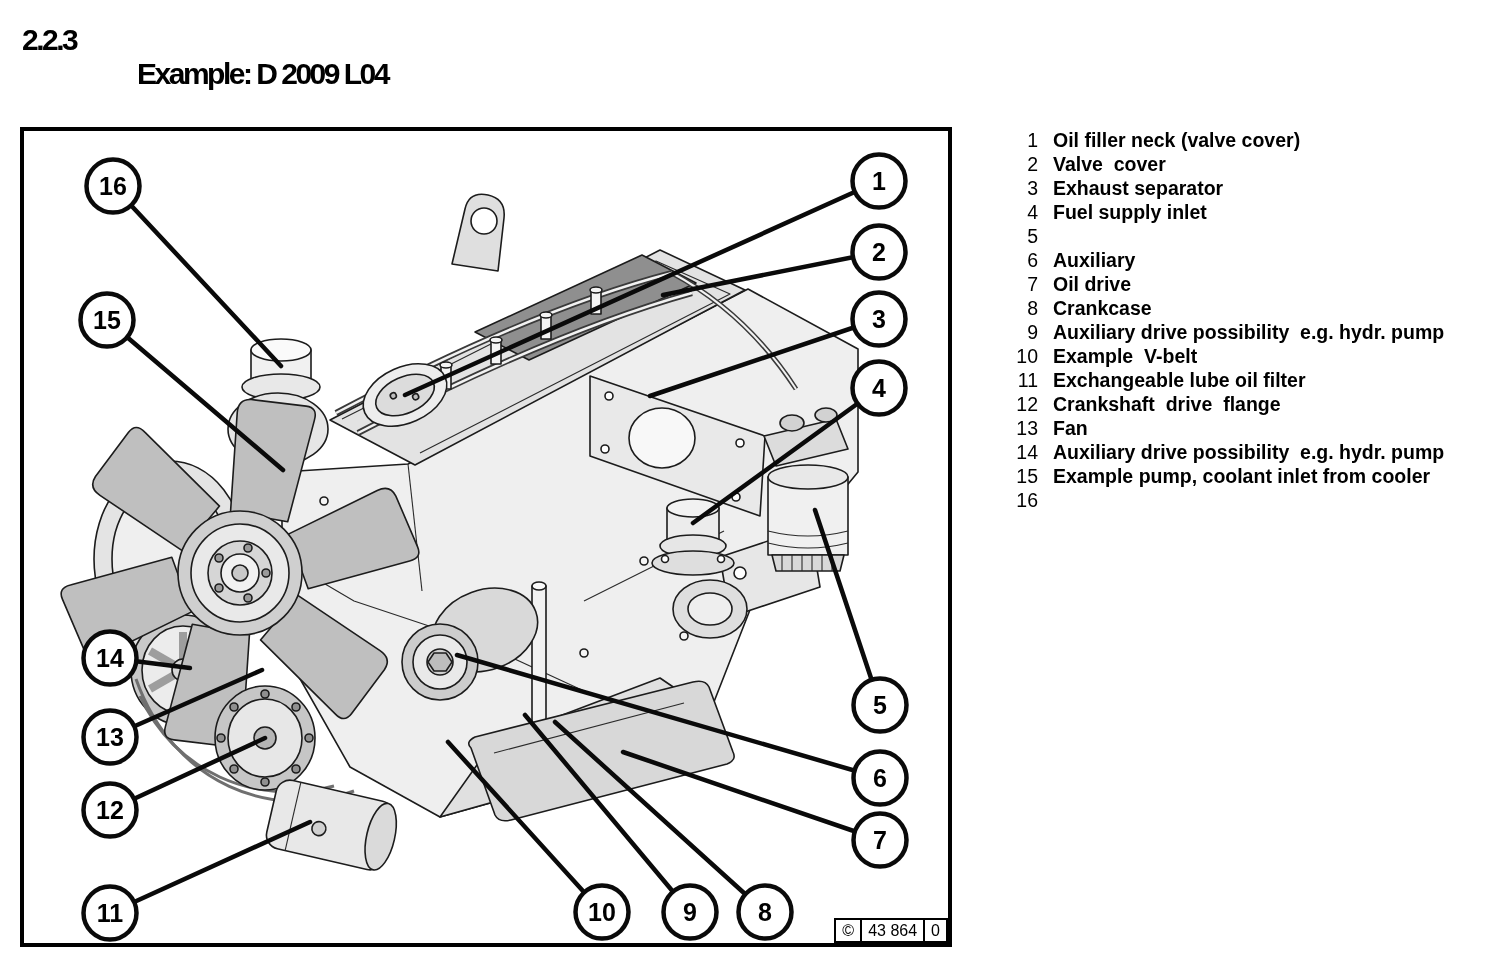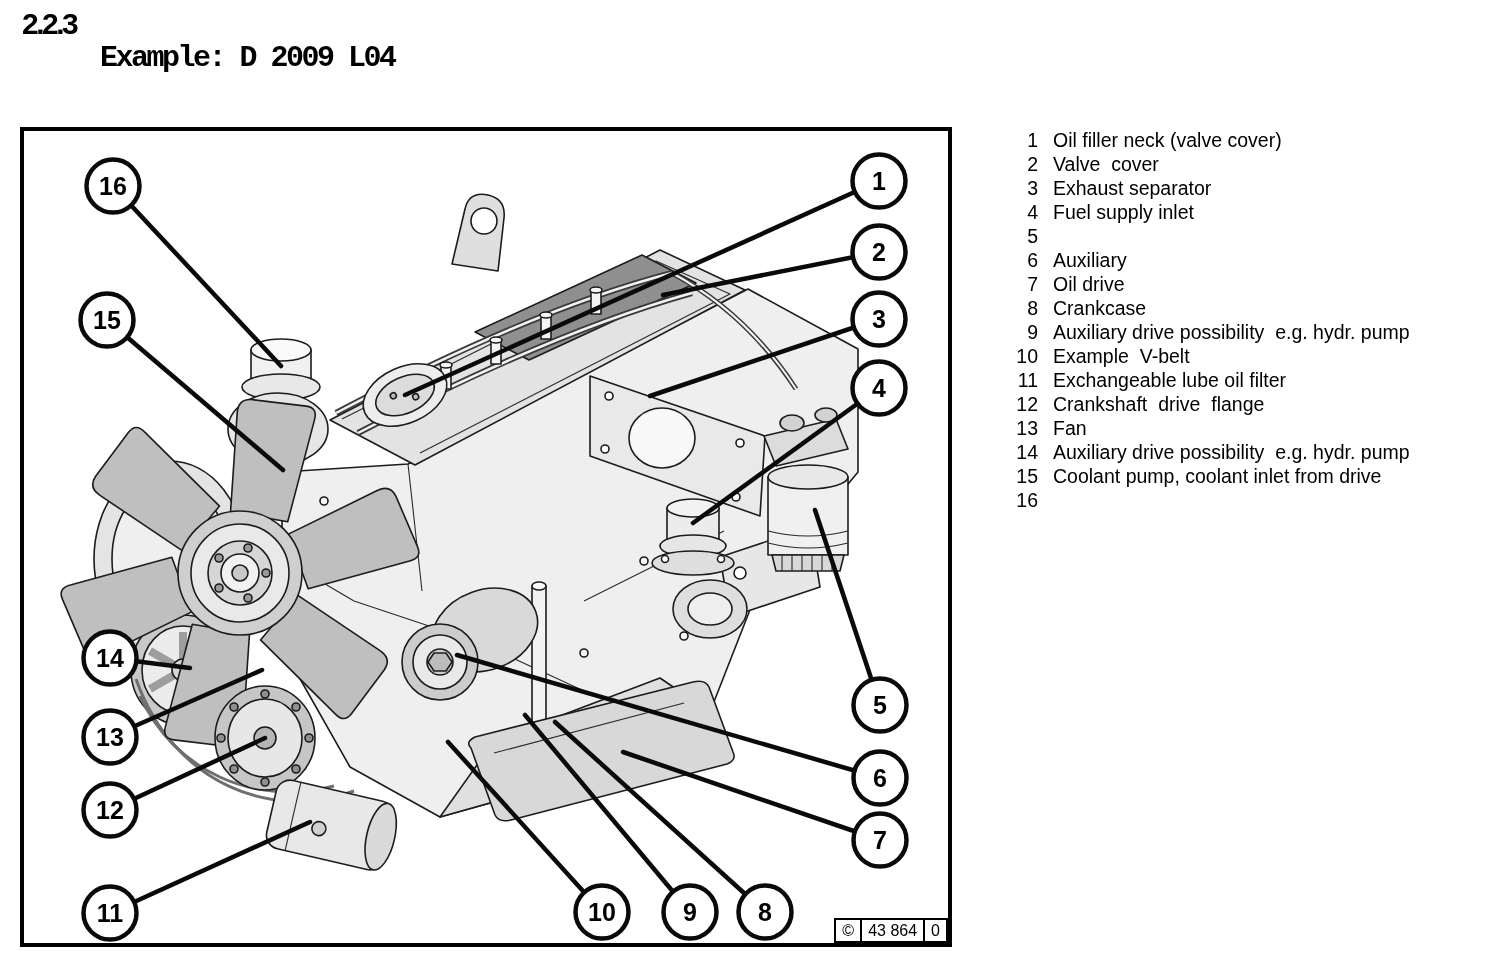--- a/index.html
+++ b/index.html
@@ -2,23 +2,23 @@
 <html><head>
 <meta charset="utf-8">
 <style>
   html,body{margin:0;padding:0;background:#ffffff;}
   body{
     position:relative;width:1495px;height:968px;overflow:hidden;
     font-family:"Liberation Sans",sans-serif;color:#000;
   }
   
   .hdr{position:absolute;left:22px;top:8px;font-weight:bold;}
-  .hdr-line1{display:flex;font-size:30px;letter-spacing:-1.5px;line-height:32px;}
+  .hdr-line1{display:flex;font-size:30px;letter-spacing:-1.5px;line-height:32px;margin-top:16px;}
   .hdr-num{width:66px;letter-spacing:-2.5px;}
-  .hdr-line2{margin-left:78px;font-size:30px;letter-spacing:-2.5px;line-height:32px;margin-top:2px;font-family:Liberation Mono, monospace;}
+  .hdr-line2{margin-left:115px;font-size:30px;letter-spacing:-2.5px;line-height:32px;margin-top:2px;}
   
   .figure{
     position:absolute;left:20px;top:127px;width:932px;height:820px;
     border:4px solid #000;box-sizing:border-box;background:#fff;
   }
   .figure svg{display:block;width:100%;height:100%;}
   .art{stroke:#1c1c1c;stroke-width:1.6;stroke-linejoin:round;}
   .thin{stroke:#2a2a2a;stroke-width:1.1;fill:none;}
   .leader{stroke:#0a0a0a;stroke-width:4.5;stroke-linecap:round;}
   .callout circle{fill:#fff;stroke:#0a0a0a;stroke-width:4.5;}
@@ -33,21 +33,21 @@
   }
   .codebox span{
     display:block;border:2px solid #000;border-right:none;
     padding:0 6px;height:21px;
   }
   .codebox span:last-child{border-right:2px solid #000;}
   
   .legend{position:absolute;left:1006px;top:128px;width:470px;font-size:19.5px;line-height:24px;}
   .legend-row{display:flex;align-items:flex-start;}
   .legend-num{width:32px;text-align:right;flex:none;margin-right:15px;}
-  .legend-text{white-space:pre-wrap;}
+  .legend-text{white-space:pre-wrap;font-weight:bold;}
 </style>
 </head>
 <body>
 
 <header class="hdr">
   <div class="hdr-line1">
     <span class="hdr-num">2.2.3</span>
   </div>
   <div class="hdr-line2">Example: D 2009 L04</div>
 </header>
@@ -358,18 +358,18 @@
   <div class="legend-row">
       <span class="legend-num">13</span>
       <span class="legend-text">Fan</span>
     </div>
   <div class="legend-row">
       <span class="legend-num">14</span>
       <span class="legend-text">Auxiliary drive possibility  e.g. hydr. pump</span>
     </div>
   <div class="legend-row">
       <span class="legend-num">15</span>
-      <span class="legend-text">Coolant pump, coolant inlet from drive</span>
+      <span class="legend-text">Example pump, coolant inlet from cooler</span>
     </div>
   <div class="legend-row">
       <span class="legend-num">16</span>
     </div>
 </aside>
 
 </body></html>

